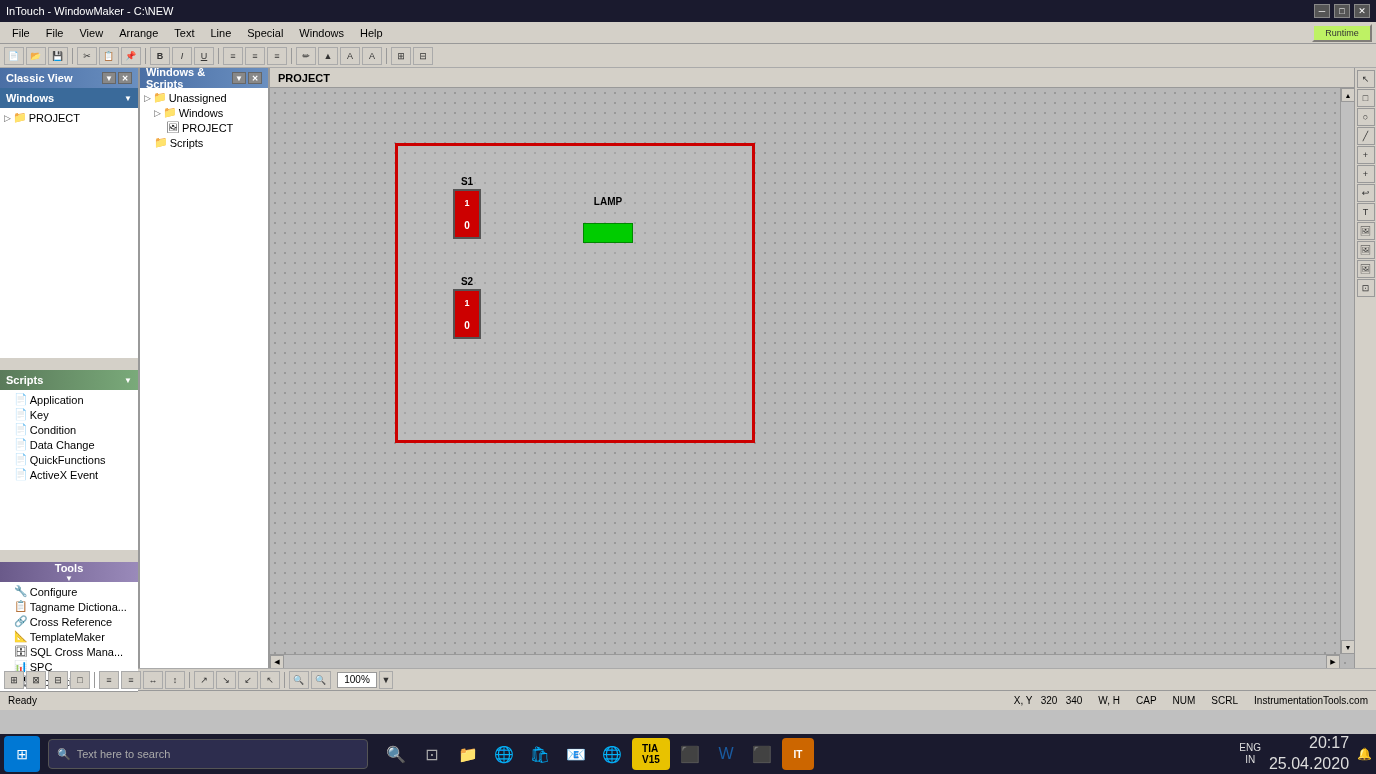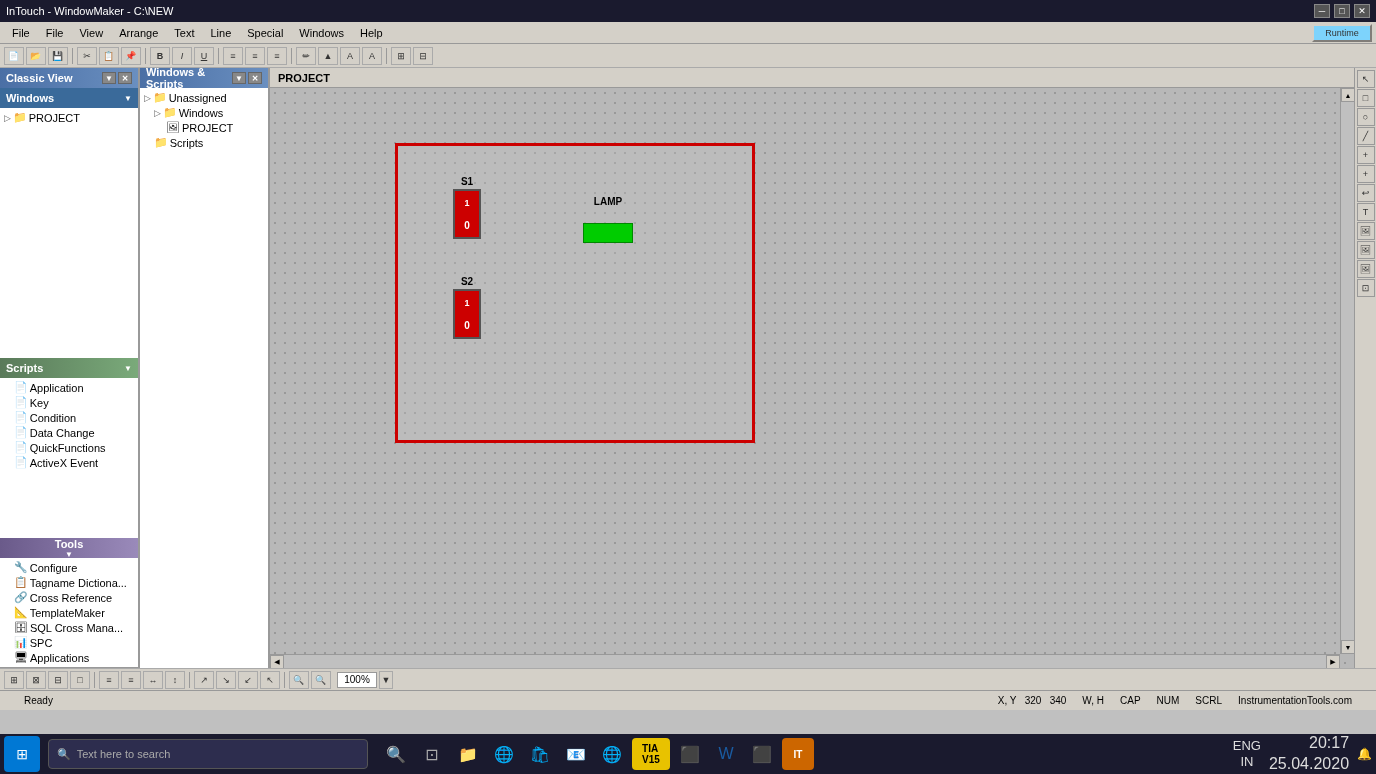--- a/index.html
+++ b/index.html
@@ -63,20 +63,21 @@
       display: flex;
       height: calc(774px - 22px - 22px - 24px - 24px - 32px - 32px);
     }
 
     
     #left-panels {
       display: flex;
       flex-direction: column;
       width: 140px;
       border-right: 1px solid #aaa;
+      gap: 12px;
     }
 
     
     .panel {
       background: #d4d0c8;
       border-bottom: 1px solid #999;
     }
     .panel-header {
       background: linear-gradient(to right, #4a6fa5, #6a8fc0);
       color: #fff;
@@ -359,21 +360,21 @@
   <div class="menu-item">File</div>
   <div class="menu-item">File</div>
   <div class="menu-item">View</div>
   <div class="menu-item">Arrange</div>
   <div class="menu-item">Text</div>
   <div class="menu-item">Line</div>
   <div class="menu-item">Special</div>
   <div class="menu-item">Windows</div>
   <div class="menu-item">Help</div>
   <div style="margin-left:auto; display:flex; gap:4px; align-items:center;">
-    <div class="tb-btn" style="width:60px; background:#7dd3fc; border:2px outset #d4d0c8;">
+    <div class="tb-btn" style="width:60px; background:#bef264; border:2px outset #d4d0c8;">
       <span style="font-size:9px;">Runtime</span>
     </div>
   </div>
 </div>
 
 <div class="toolbar">
   <div class="tb-btn">📄</div>
   <div class="tb-btn">📂</div>
   <div class="tb-btn">💾</div>
   <div class="tb-sep"></div>
@@ -614,21 +615,21 @@
   <div class="tb-btn">↖</div>
   <div class="tb-sep"></div>
   <div class="tb-btn">🔍</div>
   <div class="tb-btn">🔍</div>
   <div style="display:flex; align-items:center; gap:2px; margin-left:4px;">
     <input type="text" value="100%" style="width: 40px; height: 16px; font-size: 10px; border: 1px solid rgb(153, 153, 153); text-align: center;">
     <div class="tb-btn" style="width:14px;">▼</div>
   </div>
 </div>
 
-<div id="status-bar" style="height:20px; background:#d4d0c8; border-top:1px solid #999; display:flex; align-items:center; justify-content:space-between; padding:0 24px; font-size:10px;">
+<div id="status-bar" style="height:20px; background:#d4d0c8; border-top:1px solid #999; display:flex; align-items:center; justify-content:space-between; padding:0 8px; font-size:10px;">
   <span>Ready</span>
   <div style="display:flex; gap:16px; align-items:center;">
     <span>X, Y &nbsp; <span>320</span> &nbsp; <span>340</span></span>
     <span>W, H</span>
     <span>CAP</span>
     <span>NUM</span>
     <span>SCRL</span>
     <span>InstrumentationTools.com</span>
   </div>
 </div>
@@ -647,20 +648,20 @@
     <div class="taskbar-app" style="color:#00b4ff;">🛍</div>
     <div class="taskbar-app" style="color:#aaa;">📧</div>
     <div class="taskbar-app" style="color:#4caf50;">🌐</div>
     <div class="taskbar-app" style="background:#e8c200; border-radius:4px; font-size:10px; color:#000; font-weight:bold; width:38px;">TIA<br>V15</div>
     <div class="taskbar-app" style="color:#555;">⬛</div>
     <div class="taskbar-app" style="color:#1a5ba1;">W</div>
     <div class="taskbar-app" style="color:#555;">⬛</div>
     <div class="taskbar-app" style="background:#cc6600; border-radius:4px; color:#fff; font-size:10px; font-weight:bold;">IT</div>
   </div>
   <div class="taskbar-right">
-    <span style="font-size:13px; text-align:center; line-height:1.2;">ENG<br>IN</span>
+    <span style="font-size:10px; text-align:center; line-height:1.2;">ENG<br>IN</span>
     <span style="font-size:16px; text-align:right; line-height:1.3;">
       <span>20:17</span><br>
       <span>25.04.2020</span>
     </span>
     <span style="font-size:12px;">🔔</span>
   </div>
 </div>
 
 </body></html>

